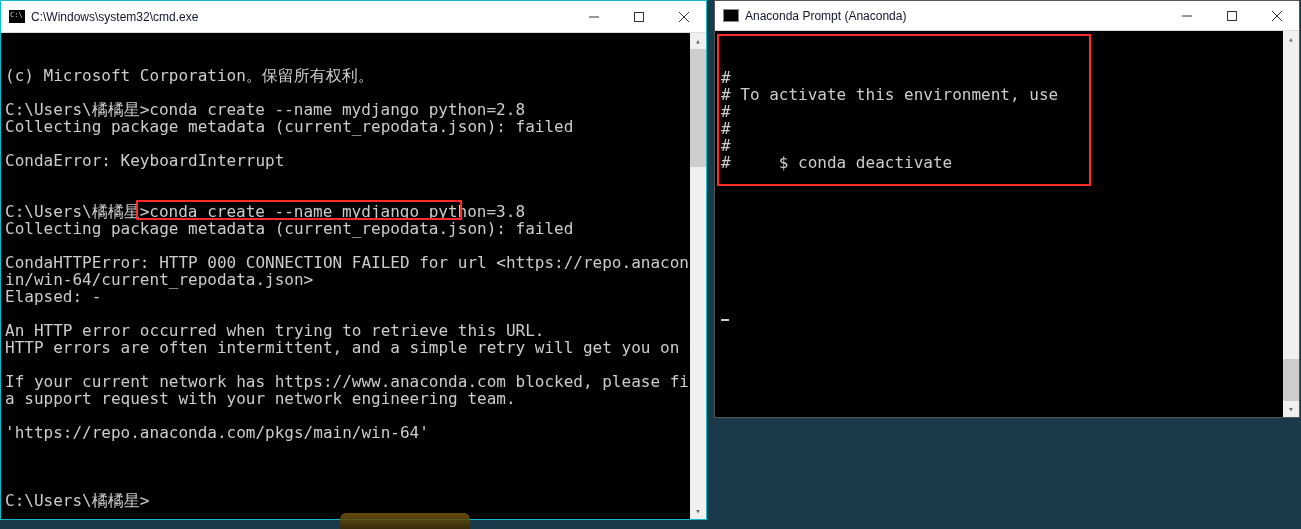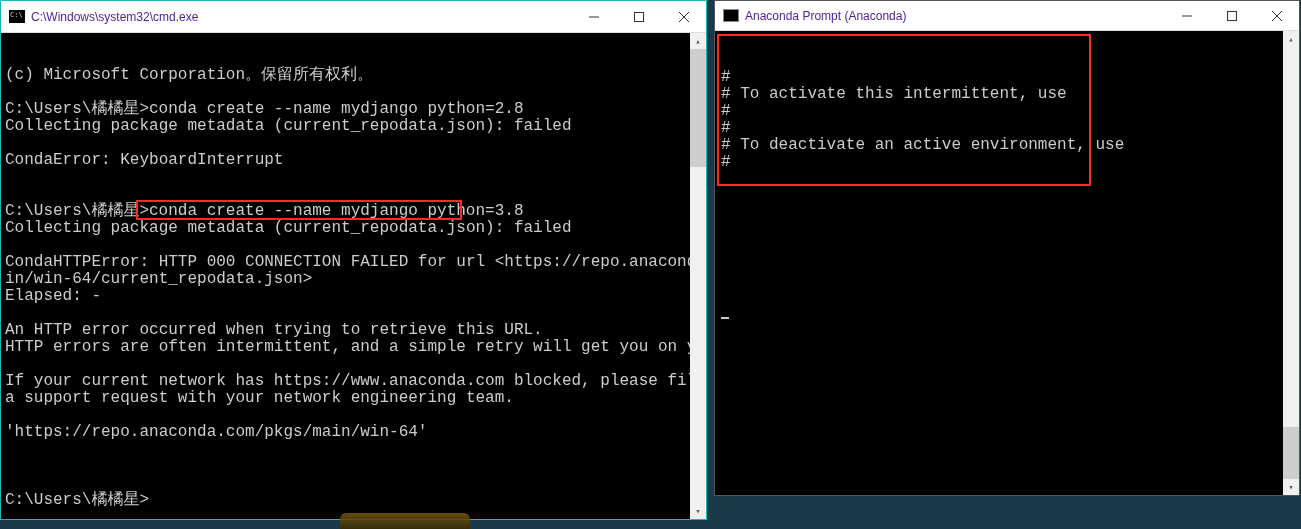--- a/index.html
+++ b/index.html
@@ -18,30 +18,30 @@
     display: flex;
     flex-direction: column;
   }
   .window.left {
     left: 0; top: 0;
     width: 707px; height: 520px;
     border: 1px solid #16b9c3;
   }
   .window.right {
     left: 714px; top: 0;
-    width: 586px; height: 496px;
+    width: 586px; height: 418px;
   }
   .titlebar {
     background: #fff;
     height: 30px;
     display: flex;
     align-items: center;
     padding: 0 0 0 8px;
     border-bottom: 1px solid #ddd;
-    color: #4c1d95;
+    color: #0f172a;
     font-family: "Segoe UI", sans-serif;
     font-size: 12px;
     flex-shrink: 0;
   }
   .left .titlebar { background: #fff; height:32px;}
   .titlebar .icon-box {
     width: 16px; height: 16px;
     margin-right: 6px;
     display: inline-flex;
     align-items: center;
@@ -91,21 +91,21 @@
     font-family: "NSimSun", "SimSun", monospace;
     font-size: 16px;
     line-height: 17px;
     padding: 0px 4px;
     white-space: pre;
     overflow: hidden;
     position: relative;
   }
   .left .terminal { padding-top: 0px; }
   .right .terminal { padding: 4px 6px; }
-  .terminal .line { white-space: pre; font-family: Liberation Mono, monospace; }
+  .terminal .line { white-space: pre; }
   .hlbox {
     border: 2px solid #ff2a2a;
     position: absolute;
     pointer-events: none;
   }
   .left .hlbox {
     left: 135px; top: 167px;
     width: 326px; height: 20px;
   }
   .right .hlbox {
@@ -211,21 +211,21 @@
       </div>
       <div class="winbtn">
         <svg width="10" height="10">
             <line x1="0" y1="0" x2="10" y2="10" stroke="#333" stroke-width="1"></line>
             <line x1="10" y1="0" x2="0" y2="10" stroke="#333" stroke-width="1"></line>
           </svg>
       </div>
     </div>
   </div>
   <div class="terminal">
-    <div id="right-hl"><div class="line">#</div><div class="line"># To activate this intermittent, use</div><div class="line">#</div><div class="line">#</div><div class="line"># To deactivate an active environment, use</div><div class="line">#</div></div>
+    <div id="right-hl"><div class="line">#</div><div class="line"># To activate this environment, use</div><div class="line">#</div><div class="line">#</div><div class="line">#</div><div class="line">#     $ conda deactivate</div></div>
     <div class="line">&nbsp;</div>
     <div class="line">&nbsp;</div>
     <div class="line"><span class="cursor"></span></div>
     <div class="hlbox"></div>
     <div class="scrollbar">
       <div class="arrow">▴</div>
       <div class="track">
         <div class="thumb"></div>
       </div>
       <div class="arrow">▾</div>

